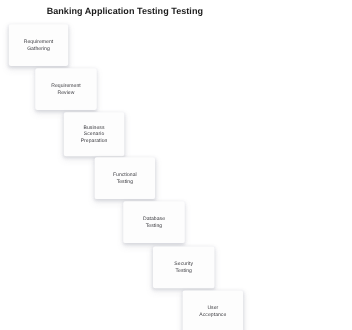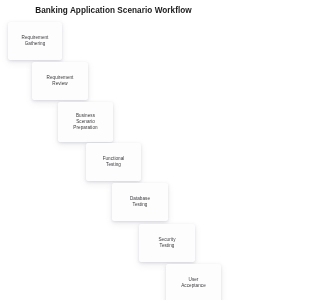--- a/index.html
+++ b/index.html
@@ -56,21 +56,21 @@
     line-height: 6.2px;
     color: #3a3a3f;
     text-align: center;
     white-space: pre-line;
     letter-spacing: 0.05px;
   }
 </style>
 </head>
 <body>
 
-<div id="page-title">Banking Application Scenario Workflow</div>
+<div id="page-title">Banking Application Testing Testing</div>
 
 <div id="workflow-canvas">
     <div class="step-card" style="left: 8px; top: 22px; width: 54px; height: 38px; background: rgb(253, 253, 253);">
       <div class="step-label" style="color: rgb(58, 58, 63);">Requirement
 Gathering</div>
     </div>
     <div class="step-card" style="left: 32px; top: 62px; width: 56px; height: 38px; background: rgb(253, 253, 253);">
       <div class="step-label" style="color: rgb(58, 58, 63);">Requirement
 Review</div>
     </div>

